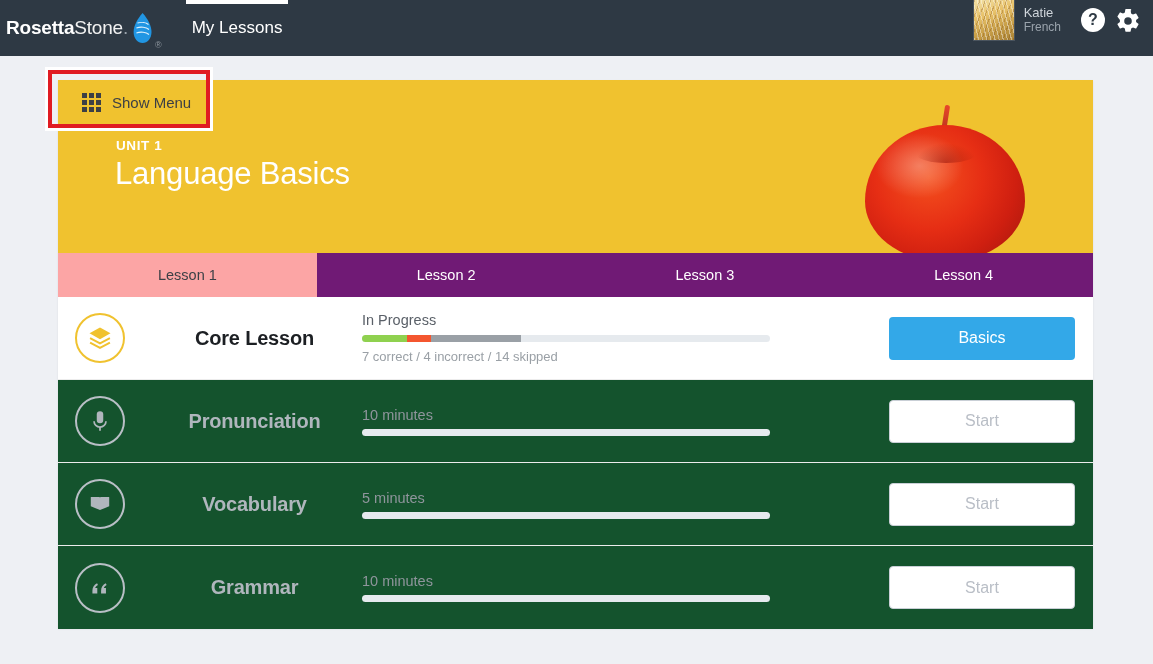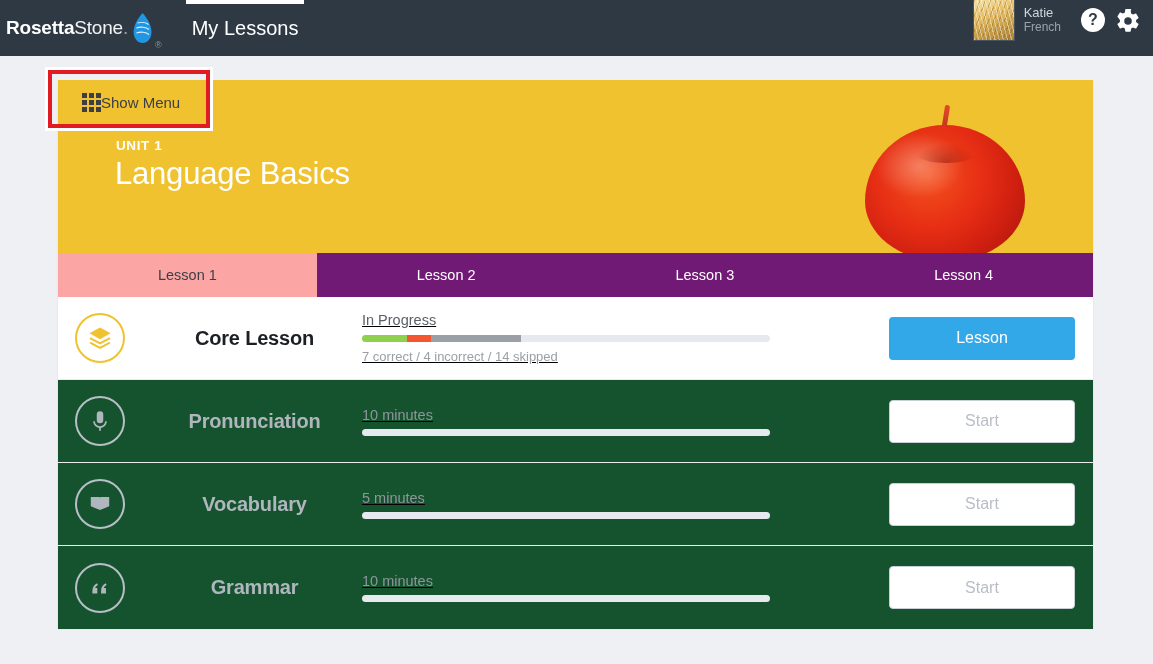--- a/index.html
+++ b/index.html
@@ -29,21 +29,21 @@
   .logo-mark {
     width: 19px; height: 30px; margin-left: 5px; margin-right: 2px;
     position: relative; display: inline-block;
   }
   .logo-tm { font-size: 9px; color: #8d959d; margin-left: 1px; align-self: flex-end; margin-bottom: 6px; }
 
   .navtab {
     position: relative;
     height: 56px; display: flex; align-items: center; justify-content: center;
     padding: 0 16px;
-    font-size: 20px; color: #c3c9cf;
+    font-size: 17px; color: #c3c9cf;
     cursor: pointer;
   }
   .navtab.active { color: #ffffff; }
   .navtab.active::before {
     content: ""; position: absolute; top: 0; left: 10px; right: 10px;
     height: 4px; background: #ffffff;
   }
 
   .user-area {
     position: absolute; right: 0; top: 0; height: 39px;
@@ -78,21 +78,21 @@
 
   
   .banner {
     position: relative;
     height: 173px; width: 100%;
     background: #f0c22f;
     overflow: hidden;
   }
   .show-menu {
     position: absolute; left: 10px; top: 5px;
-    display: flex; align-items: center; 
+    display: flex; align-items: center; gap: 11px;
     padding: 8px 14px;
     cursor: pointer;
   }
   .grid-icon { display: grid; grid-template-columns: repeat(3, 5px); grid-template-rows: repeat(3, 5px); gap: 2px; }
   .grid-icon i { background: #3c3f45; display: block; }
   .show-menu-label { font-size: 15px; color: #3c3f45; }
 
   .red-box {
     position: absolute; left: 48px; top: 70px;
     width: 162px; height: 58px;
@@ -158,21 +158,21 @@
     flex: 0 0 auto;
   }
   .row.primary .row-icon { border-color: #f0c22f; }
 
   .row-title {
     margin-left: 22px; width: 215px;
     font-size: 20px; font-weight: bold; color: #b0b6bd; letter-spacing: -.2px; text-align: center;
   }
   .row.primary .row-title { color: #1c1f23; }
 
-  .row-mid { width: 440px; position: relative; text-decoration: underline; }
+  .row-mid { width: 440px; position: relative; }
   .status-text { font-size: 14.5px; color: #5a6068; margin-bottom: 7px; }
   .minutes-text {
     font-size: 14.5px; color: #8f959c; text-align: left;
     width: 408px; margin-bottom: 6px;
   }
   .bar { width: 408px; height: 7px; border-radius: 4px; background: #e6eaee; display: flex; overflow: hidden; }
   .bar .seg { height: 100%; }
   .bar .seg.correct { background: #8fd14f; }
   .bar .seg.incorrect { background: #f4562f; }
   .bar .seg.skipped { background: #9aa0a6; }
@@ -284,21 +284,21 @@
       <div class="status-text">In Progress</div>
       <div class="bar">
         <span class="seg correct" style="width:11%"></span>
         <span class="seg incorrect" style="width:6%"></span>
         <span class="seg skipped" style="width:22%"></span>
       </div>
       <div class="substatus">7 correct / 4 incorrect / 14 skipped</div>
     </div>
     <div class="row-action">
       <div class="btn resume">
-        <span>Lesson</span>
+        <span>Basics</span>
       </div>
     </div>
   </div>
 
   <div class="row">
     <div class="row-icon">
       <svg width="26" height="26" viewBox="0 0 24 24">
         <rect x="9" y="3" width="6" height="11" rx="3" fill="#b0b6bd"></rect>
         <path d="M6.5 12.2a5.5 5.5 0 0 0 11 0" stroke="#b0b6bd" stroke-width="1.6" fill="none"></path>
         <line x1="12" y1="17.5" x2="12" y2="21" stroke="#b0b6bd" stroke-width="1.6"></line>

